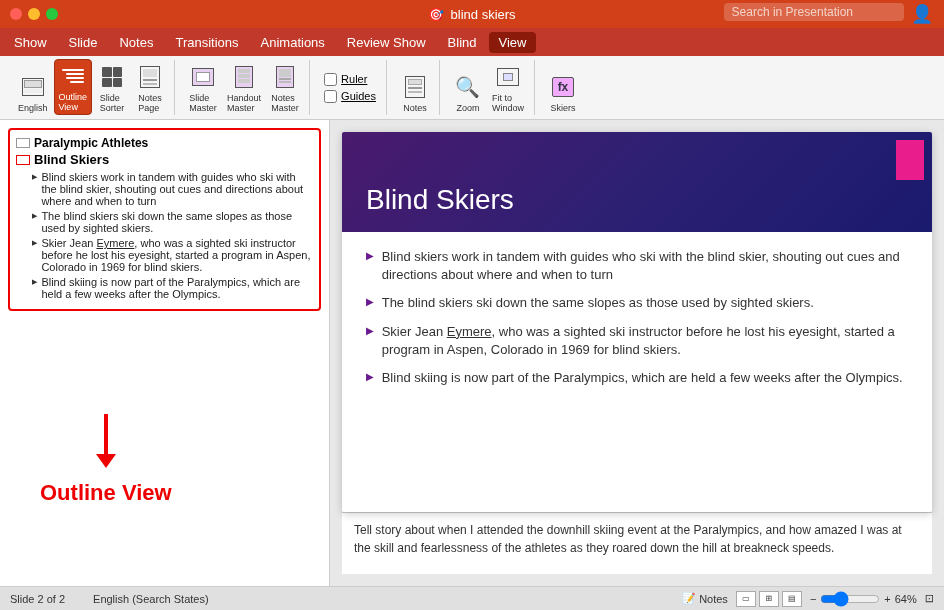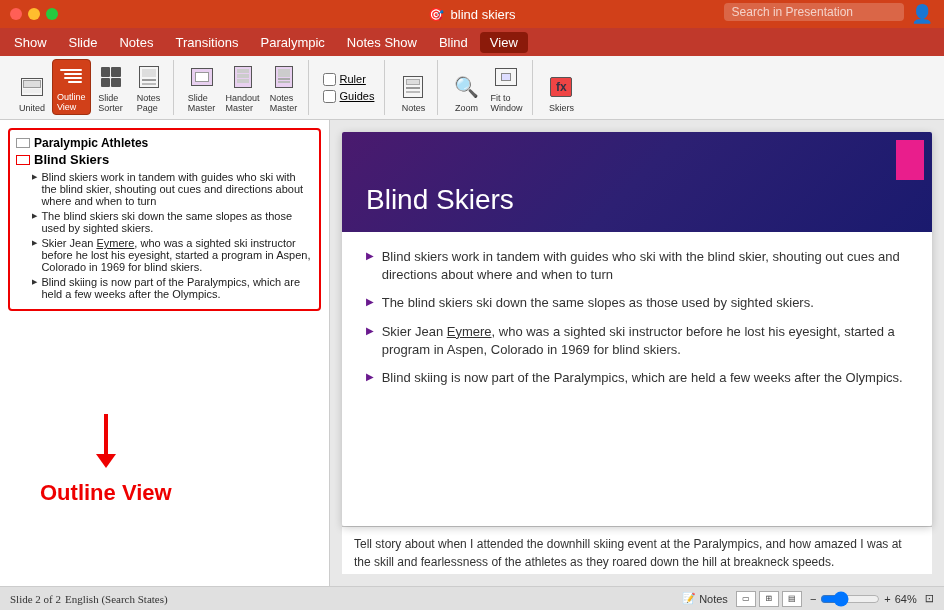--- a/index.html
+++ b/index.html
@@ -236,21 +236,21 @@
       color: #6a1a8e;
       font-size: 10px;
       margin-top: 2px;
       flex-shrink: 0;
     }
     .slide-bullet-text { line-height: 1.4; }
     .underline { text-decoration: underline; }
 
     
     .notes-area {
-      height: 48px;
+      height: 62px;
       background: white;
       border-top: 1px solid #ccc;
       padding: 8px 12px;
       font-size: 12px;
       color: #333;
       line-height: 1.5;
       overflow: hidden;
     }
 
     
@@ -258,21 +258,21 @@
       height: 24px;
       background: #e0e0e0;
       border-top: 1px solid #ccc;
       display: flex;
       align-items: center;
       justify-content: space-between;
       padding: 0 10px;
       font-size: 11px;
       color: #333;
     }
-    .statusbar-left { display: flex; gap: 4px; font-family: Liberation Serif, serif; }
+    .statusbar-left { display: flex; gap: 28px; }
     .statusbar-right { display: flex; align-items: center; gap: 8px; }
     .notes-btn {
       display: flex;
       align-items: center;
       gap: 3px;
       cursor: pointer;
     }
     .view-btns { display: flex; gap: 3px; }
     .view-btn {
       width: 20px;
@@ -316,37 +316,37 @@
     <input class="search-box" type="text" placeholder="Search in Presentation" style="">
     <span style="color:white;font-size:18px;">👤</span>
   </div>
 </div>
 
 <div class="menubar">
   <div class="menu-item">Show</div>
   <div class="menu-item">Slide</div>
   <div class="menu-item">Notes</div>
   <div class="menu-item">Transitions</div>
-  <div class="menu-item">Paralympic</div>
-  <div class="menu-item">Notes Show</div>
+  <div class="menu-item">Animations</div>
+  <div class="menu-item">Review Show</div>
   <div class="menu-item">Blind</div>
   <div class="menu-item active">View</div>
 </div>
 
 <div class="toolbar">
 
   <div class="toolbar-group">
     <div class="toolbar-btn">
       <div class="toolbar-icon">
         <div style="width:22px;height:18px;border:1.5px solid #555;display:flex;flex-direction:column;gap:1px;padding:1px;">
           <div style="height:8px;background:#ddd;border:1px solid #999;"></div>
           <div style="height:4px;background:#eee;"></div>
         </div>
       </div>
-      <span class="toolbar-label">United</span>
+      <span class="toolbar-label">English</span>
     </div>
     <div class="toolbar-btn active">
       <div class="toolbar-icon">
         <div style="display:flex;flex-direction:column;gap:2px;width:22px;">
           <div style="height:2px;background:white;width:22px;border-radius:1px;"></div>
           <div style="height:2px;background:white;width:18px;margin-left:4px;border-radius:1px;"></div>
           <div style="height:2px;background:white;width:18px;margin-left:4px;border-radius:1px;"></div>
           <div style="height:2px;background:white;width:14px;margin-left:8px;border-radius:1px;"></div>
         </div>
       </div>
@@ -443,21 +443,21 @@
           <div style="width:10px;height:8px;border:1px solid #888;background:#ddf;"></div>
         </div>
       </div>
       <span class="toolbar-label">Fit to<br>Window</span>
     </div>
   </div>
 
   <div class="toolbar-group">
     <div class="toolbar-btn">
       <div class="toolbar-icon">
-        <div style="width:22px;height:20px;background:#ef4444;border:1.5px solid #555;border-radius:2px;display:flex;align-items:center;justify-content:center;font-size:12px;font-weight:bold;color:#334;">fx</div>
+        <div style="width:22px;height:20px;background:#f0abfc;border:1.5px solid #555;border-radius:2px;display:flex;align-items:center;justify-content:center;font-size:12px;font-weight:bold;color:#334;">fx</div>
       </div>
       <span class="toolbar-label">Skiers</span>
     </div>
   </div>
 </div>
 
 <div class="main-content">
 
   <div class="outline-panel">
     <div class="outline-selected">

